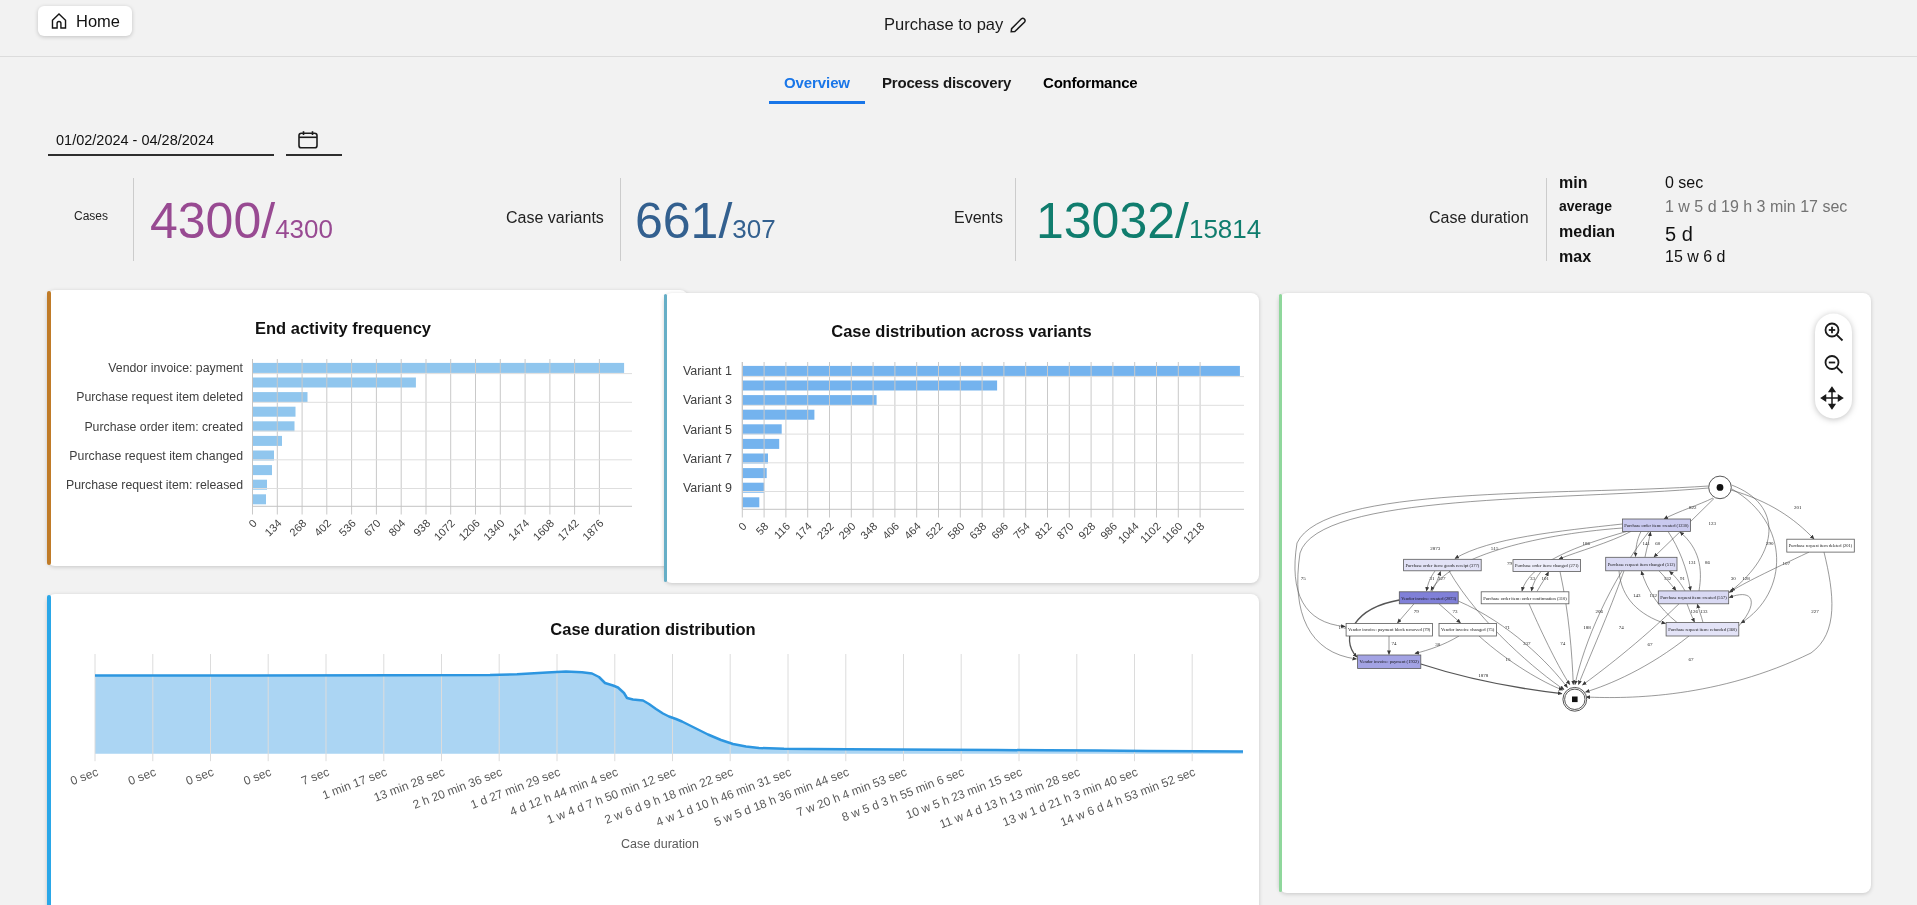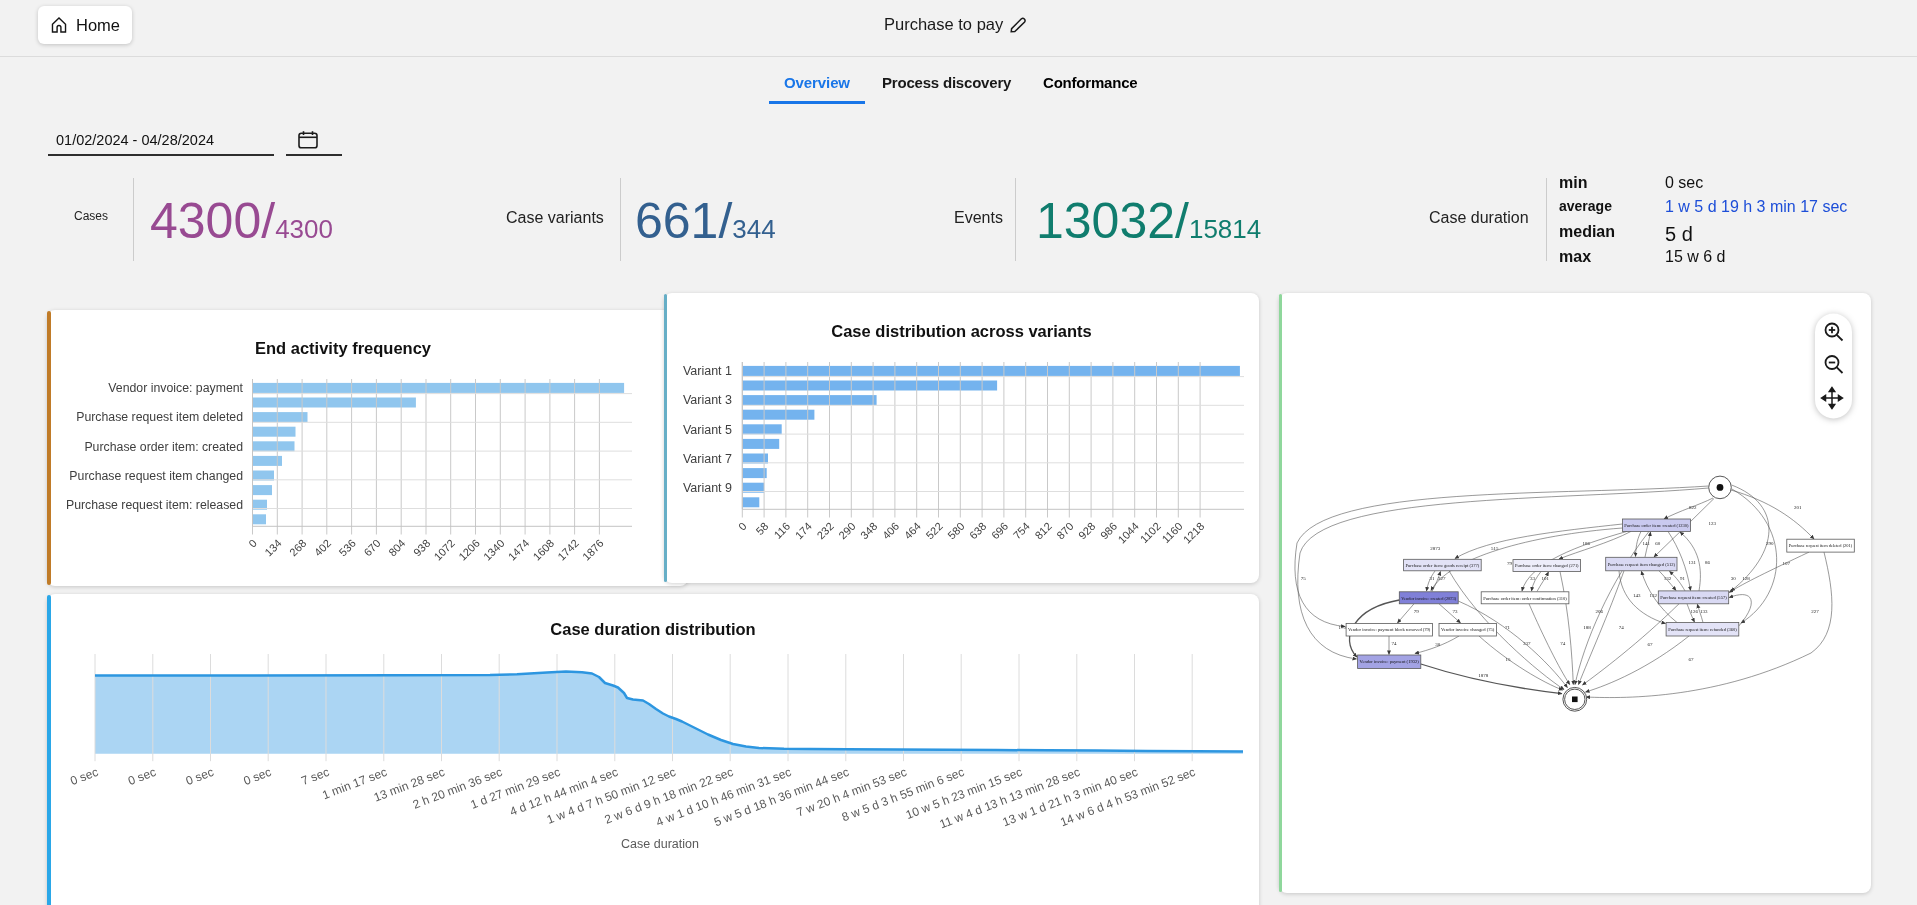--- a/index.html
+++ b/index.html
@@ -1,20 +1,20 @@
 <!DOCTYPE html>
 <html><head><meta charset="utf-8"><title>Purchase to pay</title><style>
 *{margin:0;padding:0;box-sizing:border-box}
 body{width:1917px;height:905px;background:#f2f2f2;font-family:"Liberation Sans",sans-serif;overflow:hidden;position:relative}
 .abs{position:absolute}
 .card{position:absolute;background:#fff;border-radius:8px;box-shadow:0 1px 4px rgba(0,0,0,0.18)}
 .stripe{position:absolute;left:0;top:1px;bottom:1px;border-radius:4px}
 </style></head><body>
 <div class="abs" style="left:0;top:56px;width:1917px;height:1px;background:#dcdcdc"></div>
-<div class="abs" style="left:38px;top:6px;width:94px;height:38px;background:#fff;border-radius:6px;box-shadow:0 1px 4px rgba(0,0,0,0.2);display:flex;align-items:center;justify-content:center;gap:8px">
+<div class="abs" style="left:38px;top:6px;width:94px;height:30px;background:#fff;border-radius:6px;box-shadow:0 1px 4px rgba(0,0,0,0.2);display:flex;align-items:center;justify-content:center;gap:8px">
     <svg width="18" height="18" viewBox="0 0 16 16" fill="none" stroke="#151515" stroke-width="1.25">
       <path d="M2.2 7.4 L8 1.8 L13.8 7.4 L13.8 14.2 L9.7 14.2 L9.7 10.1 A1.7 1.7 0 0 0 6.3 10.1 L6.3 14.2 L2.2 14.2 Z"></path>
     </svg>
     <span style="font-size:16.5px;color:#111">Home</span>
   </div>
 <div class="abs" style="left:884px;top:15px;font-size:16.5px;color:#1a1a1a">Purchase to pay</div>
 <svg class="abs" style="left:1008px;top:15px" width="20" height="20" viewBox="0 0 20 20" fill="none" stroke="#1a1a1a" stroke-width="1.5">
     <path d="M3.2 16.8 L3.6 13.6 L13.4 3.8 A2.3 2.3 0 0 1 16.6 7 L6.8 16.6 Z"></path>
   </svg>
 <div class="abs" style="left:769px;top:74px;width:96px;text-align:center;font-size:15px;font-weight:bold;letter-spacing:-0.1px;color:#1976e8;top:74px">Overview</div>
@@ -31,38 +31,38 @@
     <line x1="2" y1="7.3" x2="20" y2="7.3"></line>
   </svg>
 <div class="abs" style="left:74px;top:209px;font-size:12px;color:#222">Cases</div>
 <div class="abs" style="left:133px;top:178px;width:1px;height:83px;background:#ccc"></div>
 <div class="abs" style="left:150px;top:239px">
     <span style="position:absolute;bottom:-11px;left:0;font-size:50px;color:#984a92;white-space:nowrap">4300/<span style="font-size:26px">4300</span></span>
   </div>
 <div class="abs" style="left:506px;top:209px;font-size:16px;color:#222">Case variants</div>
 <div class="abs" style="left:620px;top:178px;width:1px;height:83px;background:#ccc"></div>
 <div class="abs" style="left:635px;top:239px">
-    <span style="position:absolute;bottom:-11px;left:0;font-size:50px;color:#33608f;white-space:nowrap">661/<span style="font-size:26px">344</span></span>
+    <span style="position:absolute;bottom:-11px;left:0;font-size:50px;color:#33608f;white-space:nowrap">661/<span style="font-size:26px">307</span></span>
   </div>
 <div class="abs" style="left:954px;top:209px;font-size:16px;color:#222">Events</div>
 <div class="abs" style="left:1015px;top:178px;width:1px;height:83px;background:#ccc"></div>
 <div class="abs" style="left:1036px;top:239px">
     <span style="position:absolute;bottom:-11px;left:0;font-size:50px;color:#107d6e;white-space:nowrap">13032/<span style="font-size:26px">15814</span></span>
   </div>
 <div class="abs" style="left:1429px;top:209px;font-size:16px;color:#222">Case duration</div>
 <div class="abs" style="left:1546px;top:178px;width:1px;height:83px;background:#ccc"></div>
 <div class="abs" style="left:1559px;top:173.5px;font-size:16px;font-weight:bold;color:#111">min</div>
 <div class="abs" style="left:1665px;top:173.5px;font-size:16px;color:#111">0 sec</div>
 <div class="abs" style="left:1559px;top:198.2px;font-size:14px;font-weight:bold;color:#111">average</div>
-<div class="abs" style="left:1665px;top:198.2px;font-size:16px;color:#1d4ed8">1 w 5 d 19 h 3 min 17 sec</div>
+<div class="abs" style="left:1665px;top:198.2px;font-size:16px;color:#737373">1 w 5 d 19 h 3 min 17 sec</div>
 <div class="abs" style="left:1559px;top:222.89999999999998px;font-size:16px;font-weight:bold;color:#111">median</div>
 <div class="abs" style="left:1665px;top:222.89999999999998px;font-size:20px;color:#111">5 d</div>
 <div class="abs" style="left:1559px;top:247.59999999999997px;font-size:16px;font-weight:bold;color:#111">max</div>
 <div class="abs" style="left:1665px;top:247.59999999999997px;font-size:16px;color:#111">15 w 6 d</div>
-<div class="card" style="left:47px;top:310px;width:641px;height:275.5px">
+<div class="card" style="left:47px;top:290px;width:641px;height:275.5px">
     <div class="stripe" style="width:4px;background:#c07b28"></div>
     <svg width="591.5" height="275.5" viewBox="0 0 591.5 275.5" style="position:absolute;left:0;top:0">
       <text x="296" y="44" text-anchor="middle" font-family="Liberation Sans, sans-serif" font-size="16.5" font-weight="bold" fill="#111">End activity frequency</text>
       <rect x="205.5" y="72.9" width="371.6" height="10" fill="#90c6ee"></rect>
       <rect x="205.5" y="87.5" width="163.4" height="10" fill="#90c6ee"></rect>
       <rect x="205.5" y="102.1" width="55" height="10" fill="#90c6ee"></rect>
       <rect x="205.5" y="116.7" width="43" height="10" fill="#90c6ee"></rect>
       <rect x="205.5" y="131.3" width="42" height="10" fill="#90c6ee"></rect>
       <rect x="205.5" y="145.9" width="29.5" height="10" fill="#90c6ee"></rect>
       <rect x="205.5" y="160.5" width="21.5" height="10" fill="#90c6ee"></rect>

